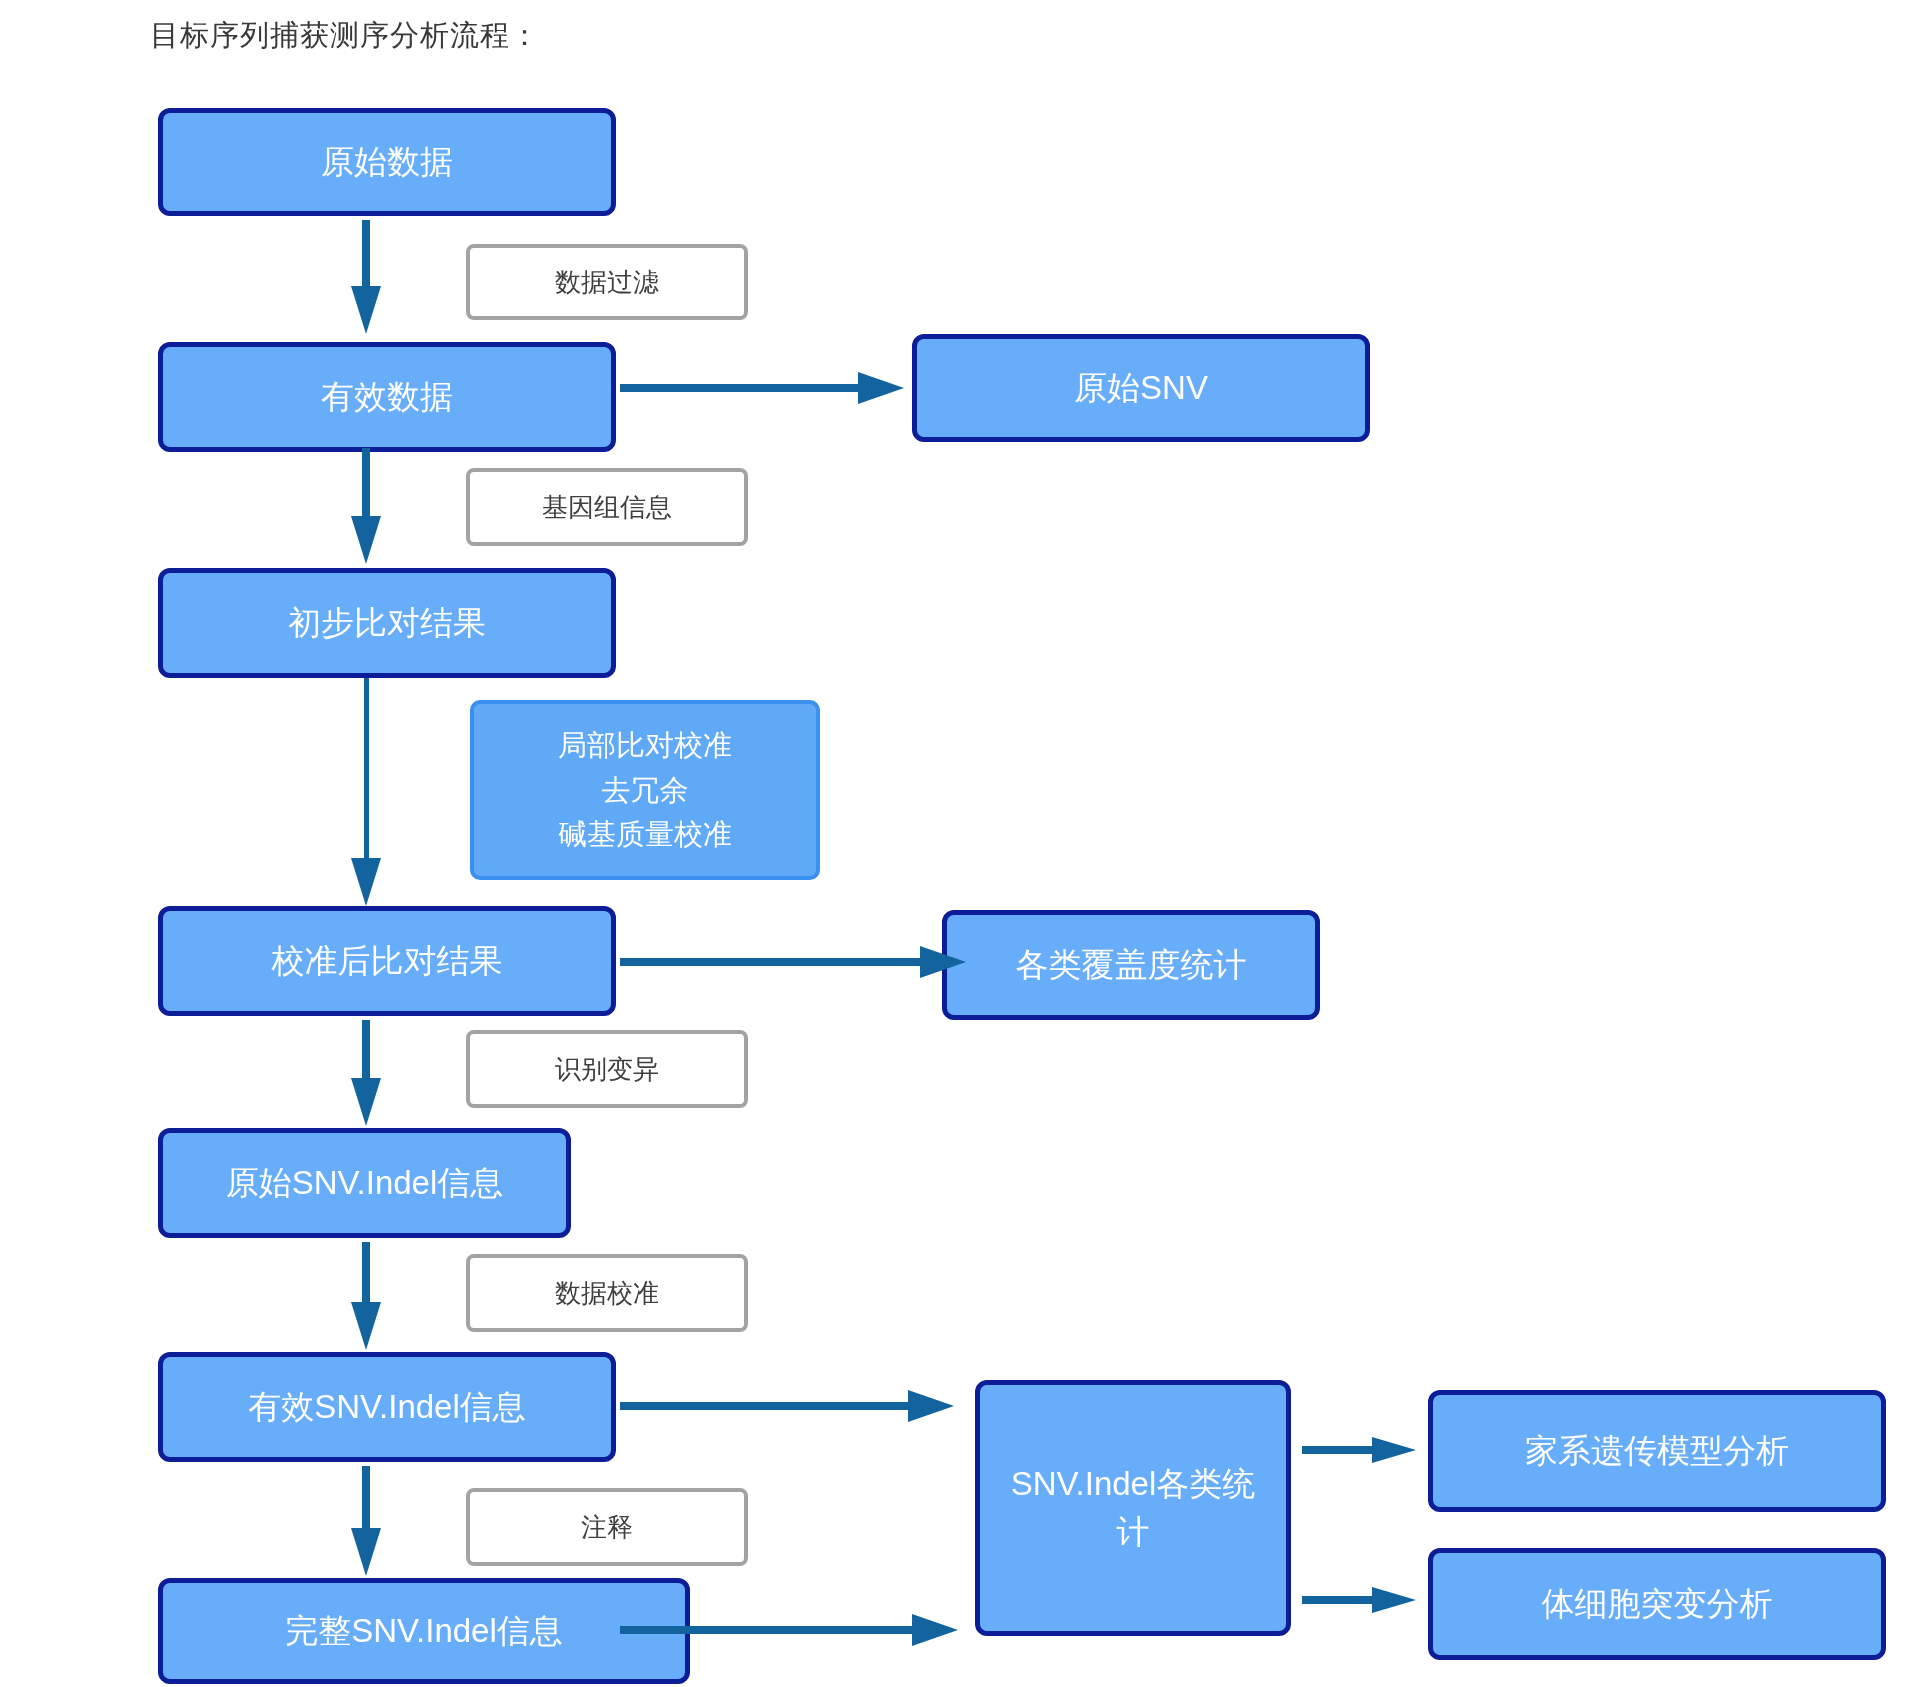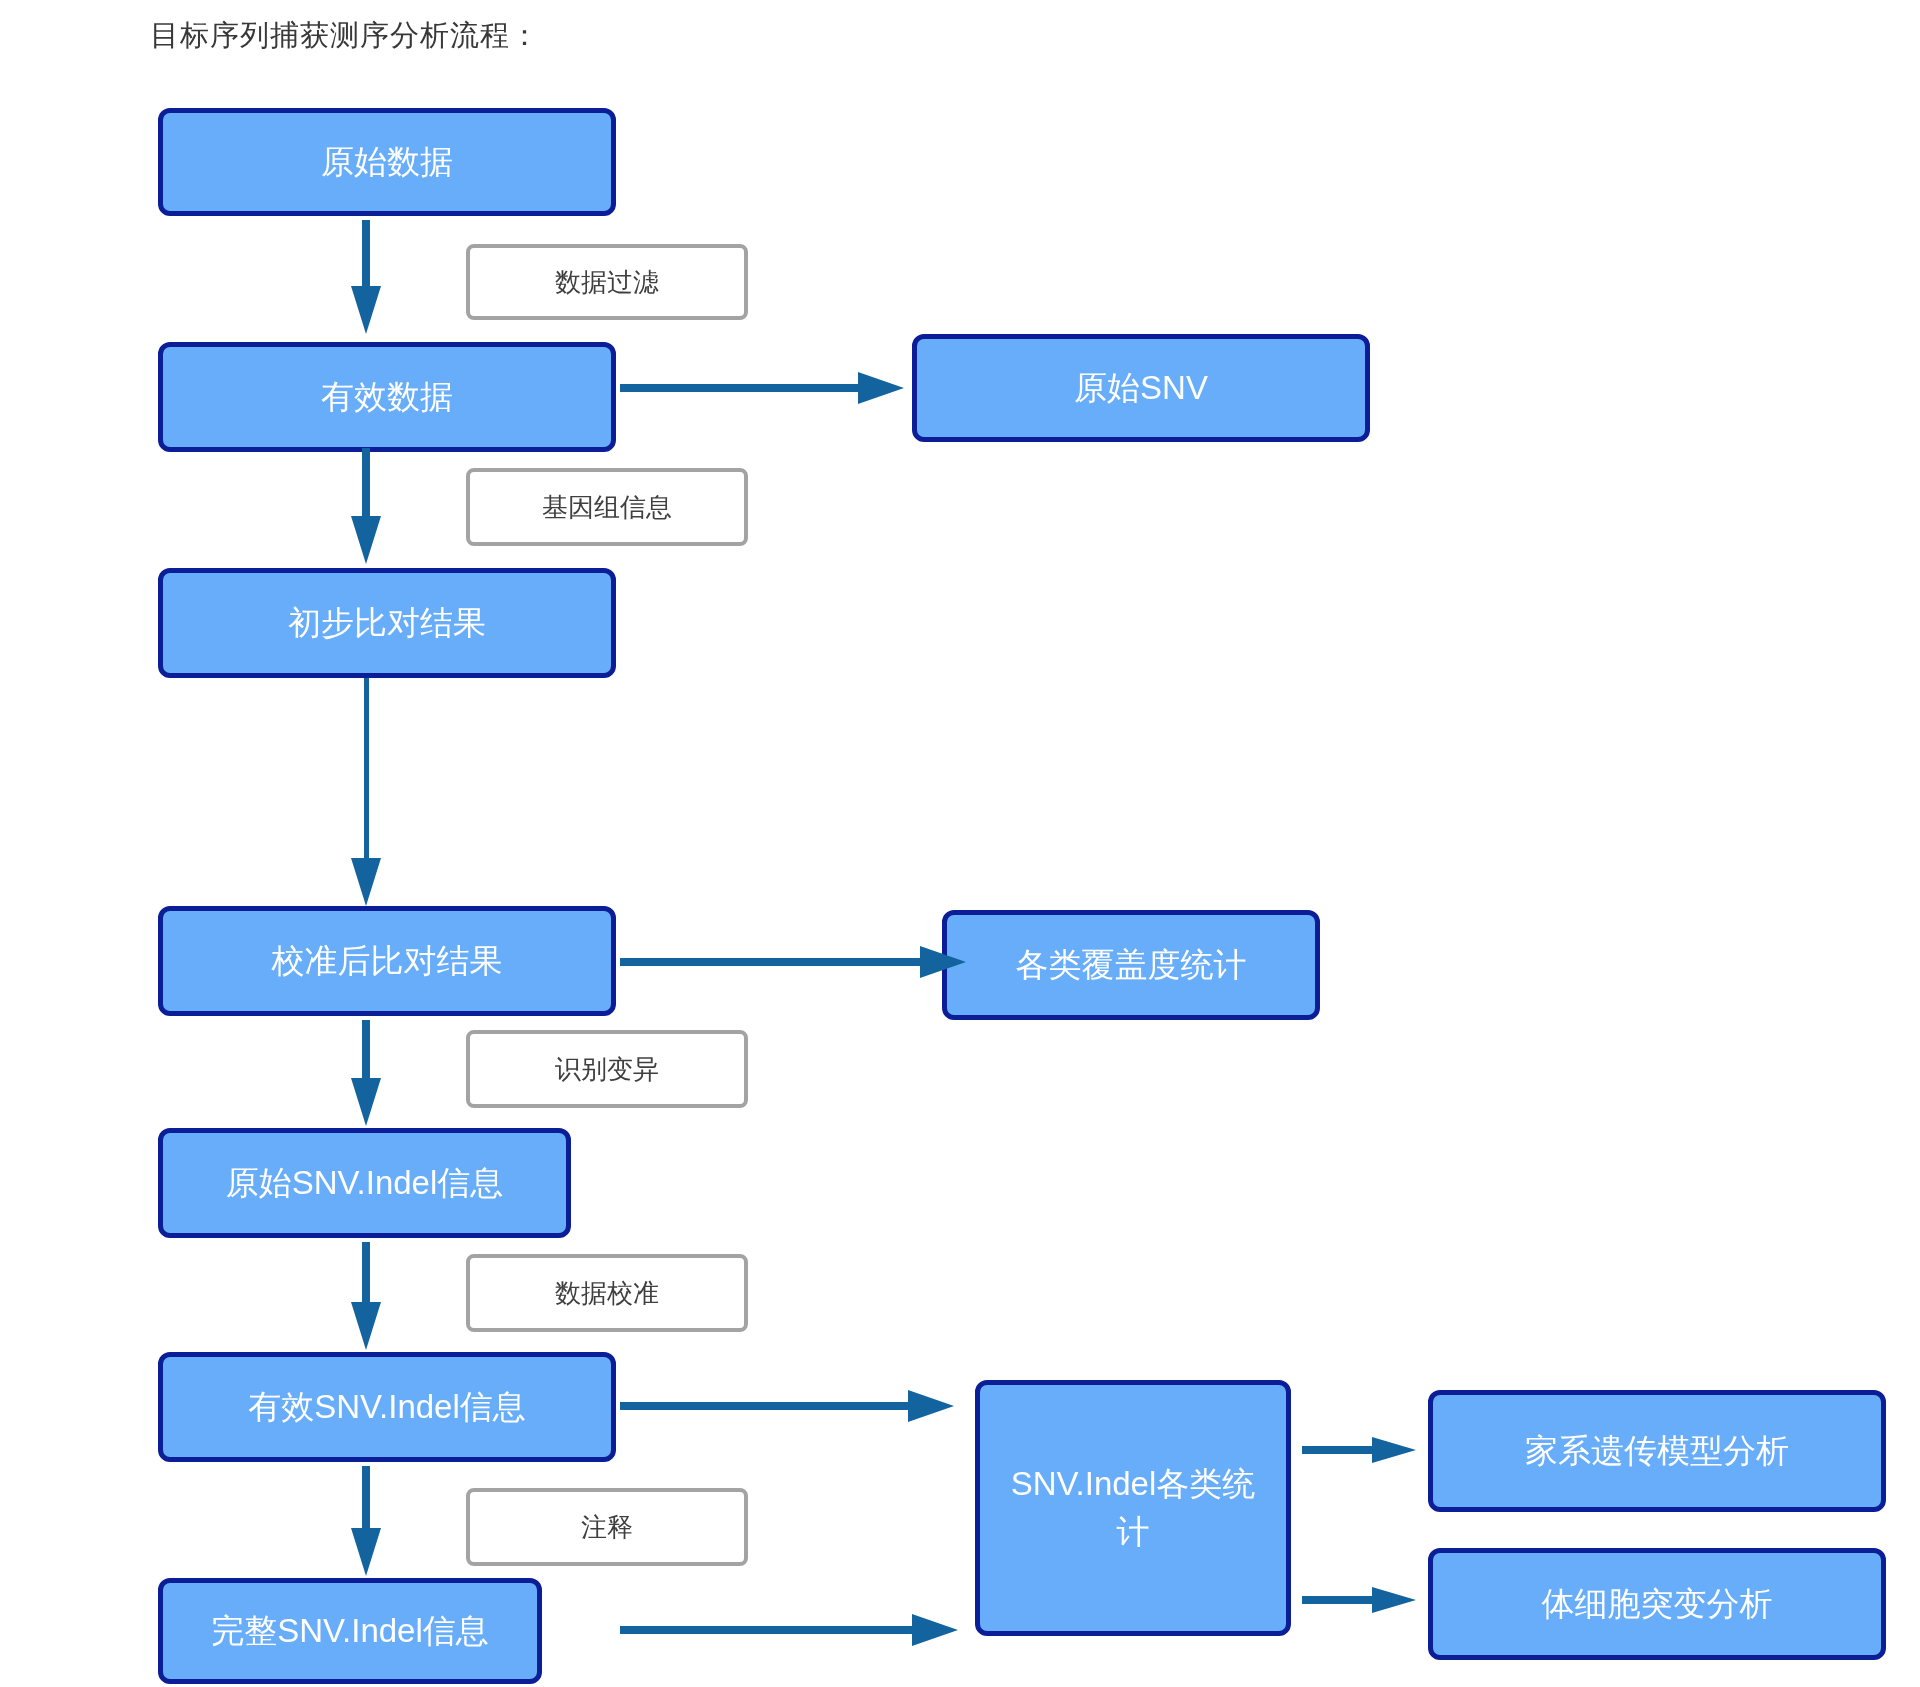--- a/index.html
+++ b/index.html
@@ -85,21 +85,21 @@
   </div>
 
   <div class="node" style="left:158px;top:1128px;width:413px;height:110px">
     <span>原始SNV.Indel信息</span>
   </div>
 
   <div class="node" style="left:158px;top:1352px;width:458px;height:110px">
     <span>有效SNV.Indel信息</span>
   </div>
 
-  <div class="node" style="left:158px;top:1578px;width:384px;height:106px">
+  <div class="node" style="left:158px;top:1578px;width:532px;height:106px">
     <span>完整SNV.Indel信息</span>
   </div>
 
   <div class="node" style="left:912px;top:334px;width:458px;height:108px">
     <span>原始SNV</span>
   </div>
 
   <div class="node" style="left:942px;top:910px;width:378px;height:110px">
     <span>各类覆盖度统计</span>
   </div>
@@ -109,20 +109,25 @@
   </div>
 
   <div class="node" style="left:1428px;top:1390px;width:458px;height:122px">
     <span>家系遗传模型分析</span>
   </div>
 
   <div class="node" style="left:1428px;top:1548px;width:458px;height:112px">
     <span>体细胞突变分析</span>
   </div>
 
+  <div class="node process" style="left:470px;top:700px;width:350px;height:180px">
+    <span>局部比对校准</span>
+    <span>去冗余</span>
+    <span>碱基质量校准</span>
+  </div>
 
   <div class="steplabel" style="left:466px;top:244px;width:282px;height:76px">
     <span>数据过滤</span>
   </div>
 
   <div class="steplabel" style="left:466px;top:468px;width:282px;height:78px">
     <span>基因组信息</span>
   </div>
 
   <div class="steplabel" style="left:466px;top:1030px;width:282px;height:78px">

